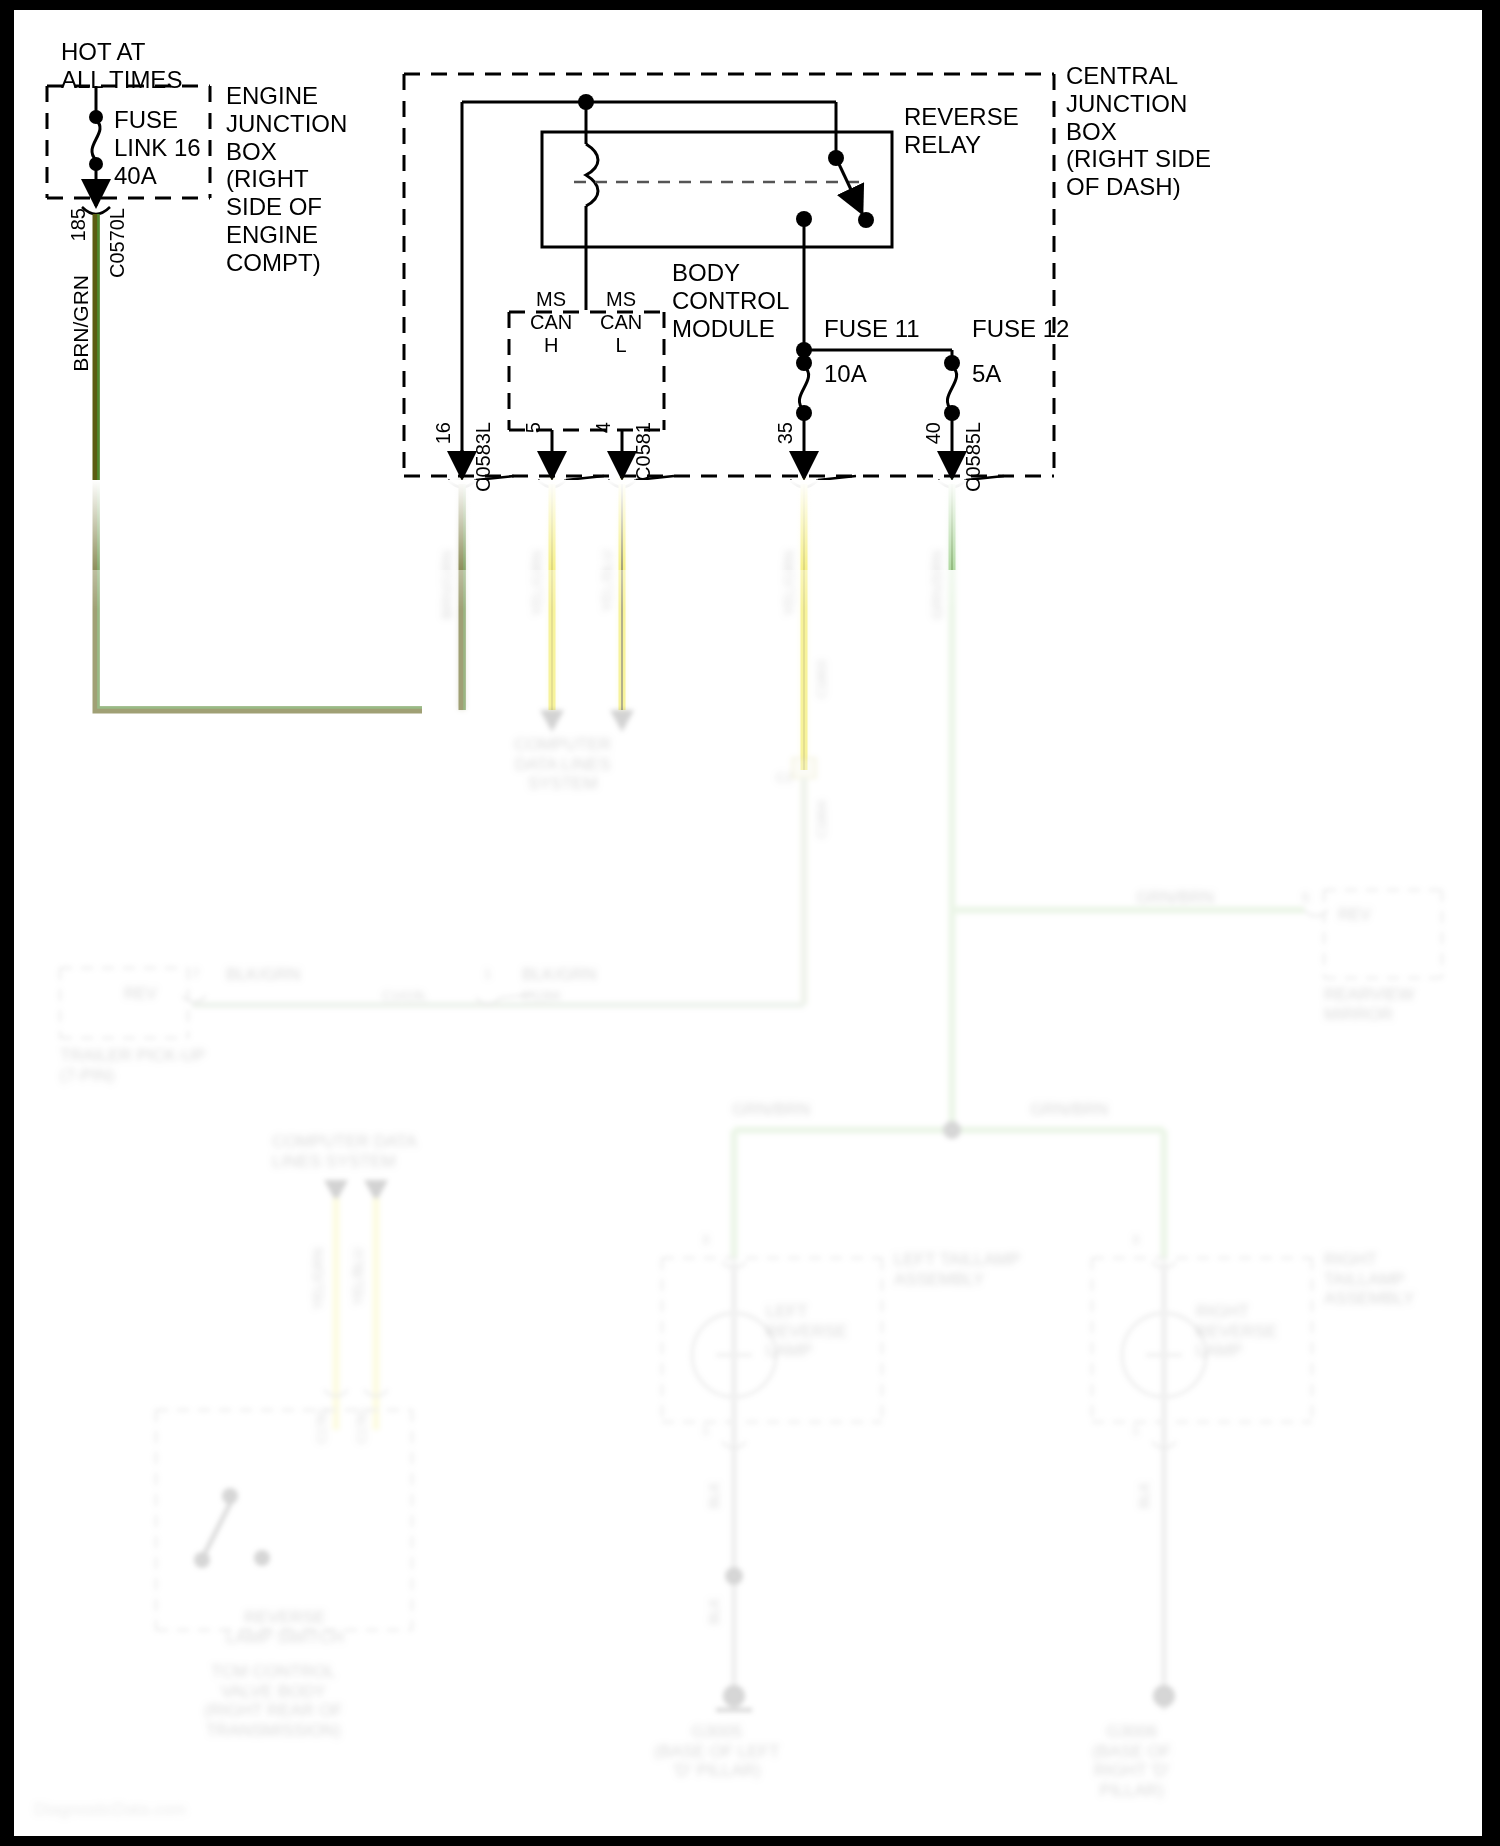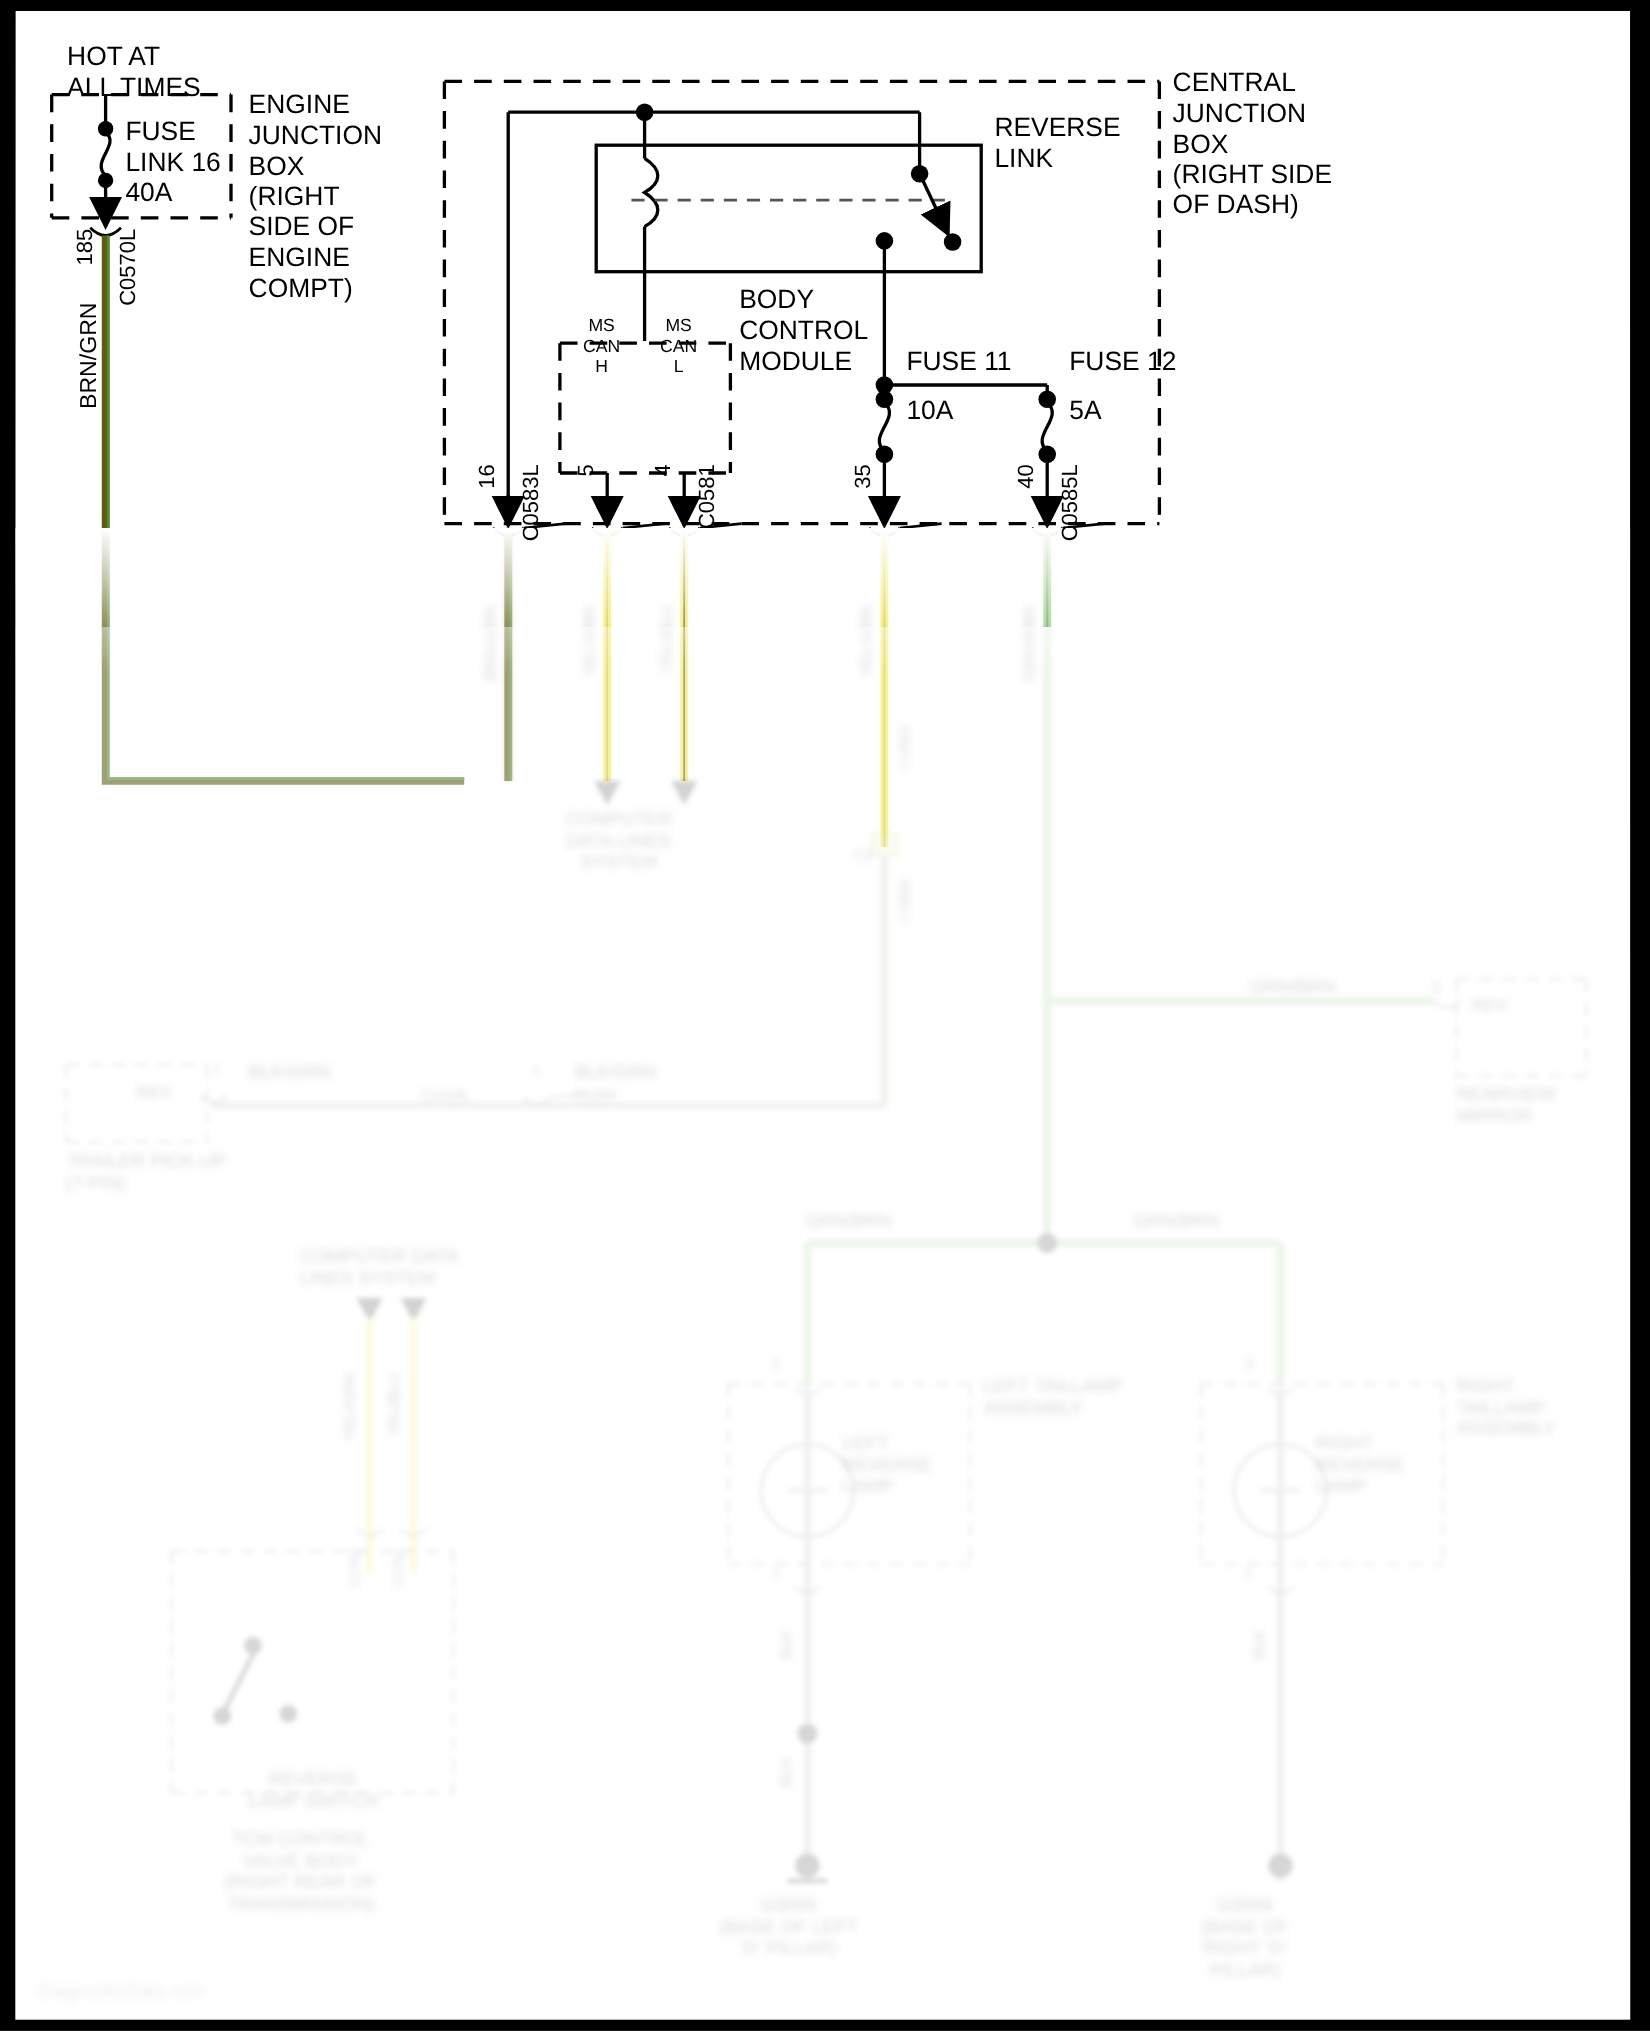--- a/index.html
+++ b/index.html
@@ -2,21 +2,21 @@
 <html><head>
 <meta charset="utf-8">
 <style>
   html,body{margin:0;padding:0;background:#000;}
   body{font-family:"Liberation Sans",sans-serif;}
   #page{position:relative;width:1500px;height:1846px;background:#000;overflow:hidden;padding-left:44px;}
   #frame{position:absolute;left:14px;top:10px;width:1468px;height:1826px;background:#fff;}
   #canvas{position:absolute;left:0;top:0;width:1468px;height:1826px;}
   .lbl{position:absolute;font-family:"Liberation Sans",sans-serif;color:#000;white-space:pre;line-height:1.16;}
   .t24{font-size:24px;}
-  .t22{font-size:16px;}
+  .t22{font-size:20px;}
   .t21{font-size:21px;}
   .t20{font-size:20px;}
   .t17{font-size:17px;}
   .t16{font-size:16px;}
   .t15{font-size:15px;}
   .t14{font-size:14px;}
   .t13{font-size:13px;}
   .vert{writing-mode:vertical-rl;transform:rotate(180deg);transform-origin:center;}
   
   #blurlayer{position:absolute;left:0;top:0;width:1468px;height:1826px;pointer-events:none;}
@@ -352,21 +352,21 @@
     <div class="lbl t20 vert" style="left:53px;top:198px;">185</div>
     <div class="lbl t20 vert" style="left:92px;top:198px;">C0570L</div>
     <div class="lbl t21 vert" style="left:55px;top:265px;">BRN/GRN</div>
 
     <div class="lbl t24" style="left:1052px;top:52px;">CENTRAL
 JUNCTION
 BOX
 (RIGHT SIDE
 OF DASH)</div>
     <div class="lbl t24" style="left:890px;top:93px;">REVERSE
-LINK</div>
+RELAY</div>
     <div class="lbl t24" style="left:658px;top:249px;">BODY
 CONTROL
 MODULE</div>
     <div class="lbl t22" style="left:516px;top:278px;text-align:center;">MS
 CAN
 H</div>
     <div class="lbl t22" style="left:586px;top:278px;text-align:center;">MS
 CAN
 L</div>
 

